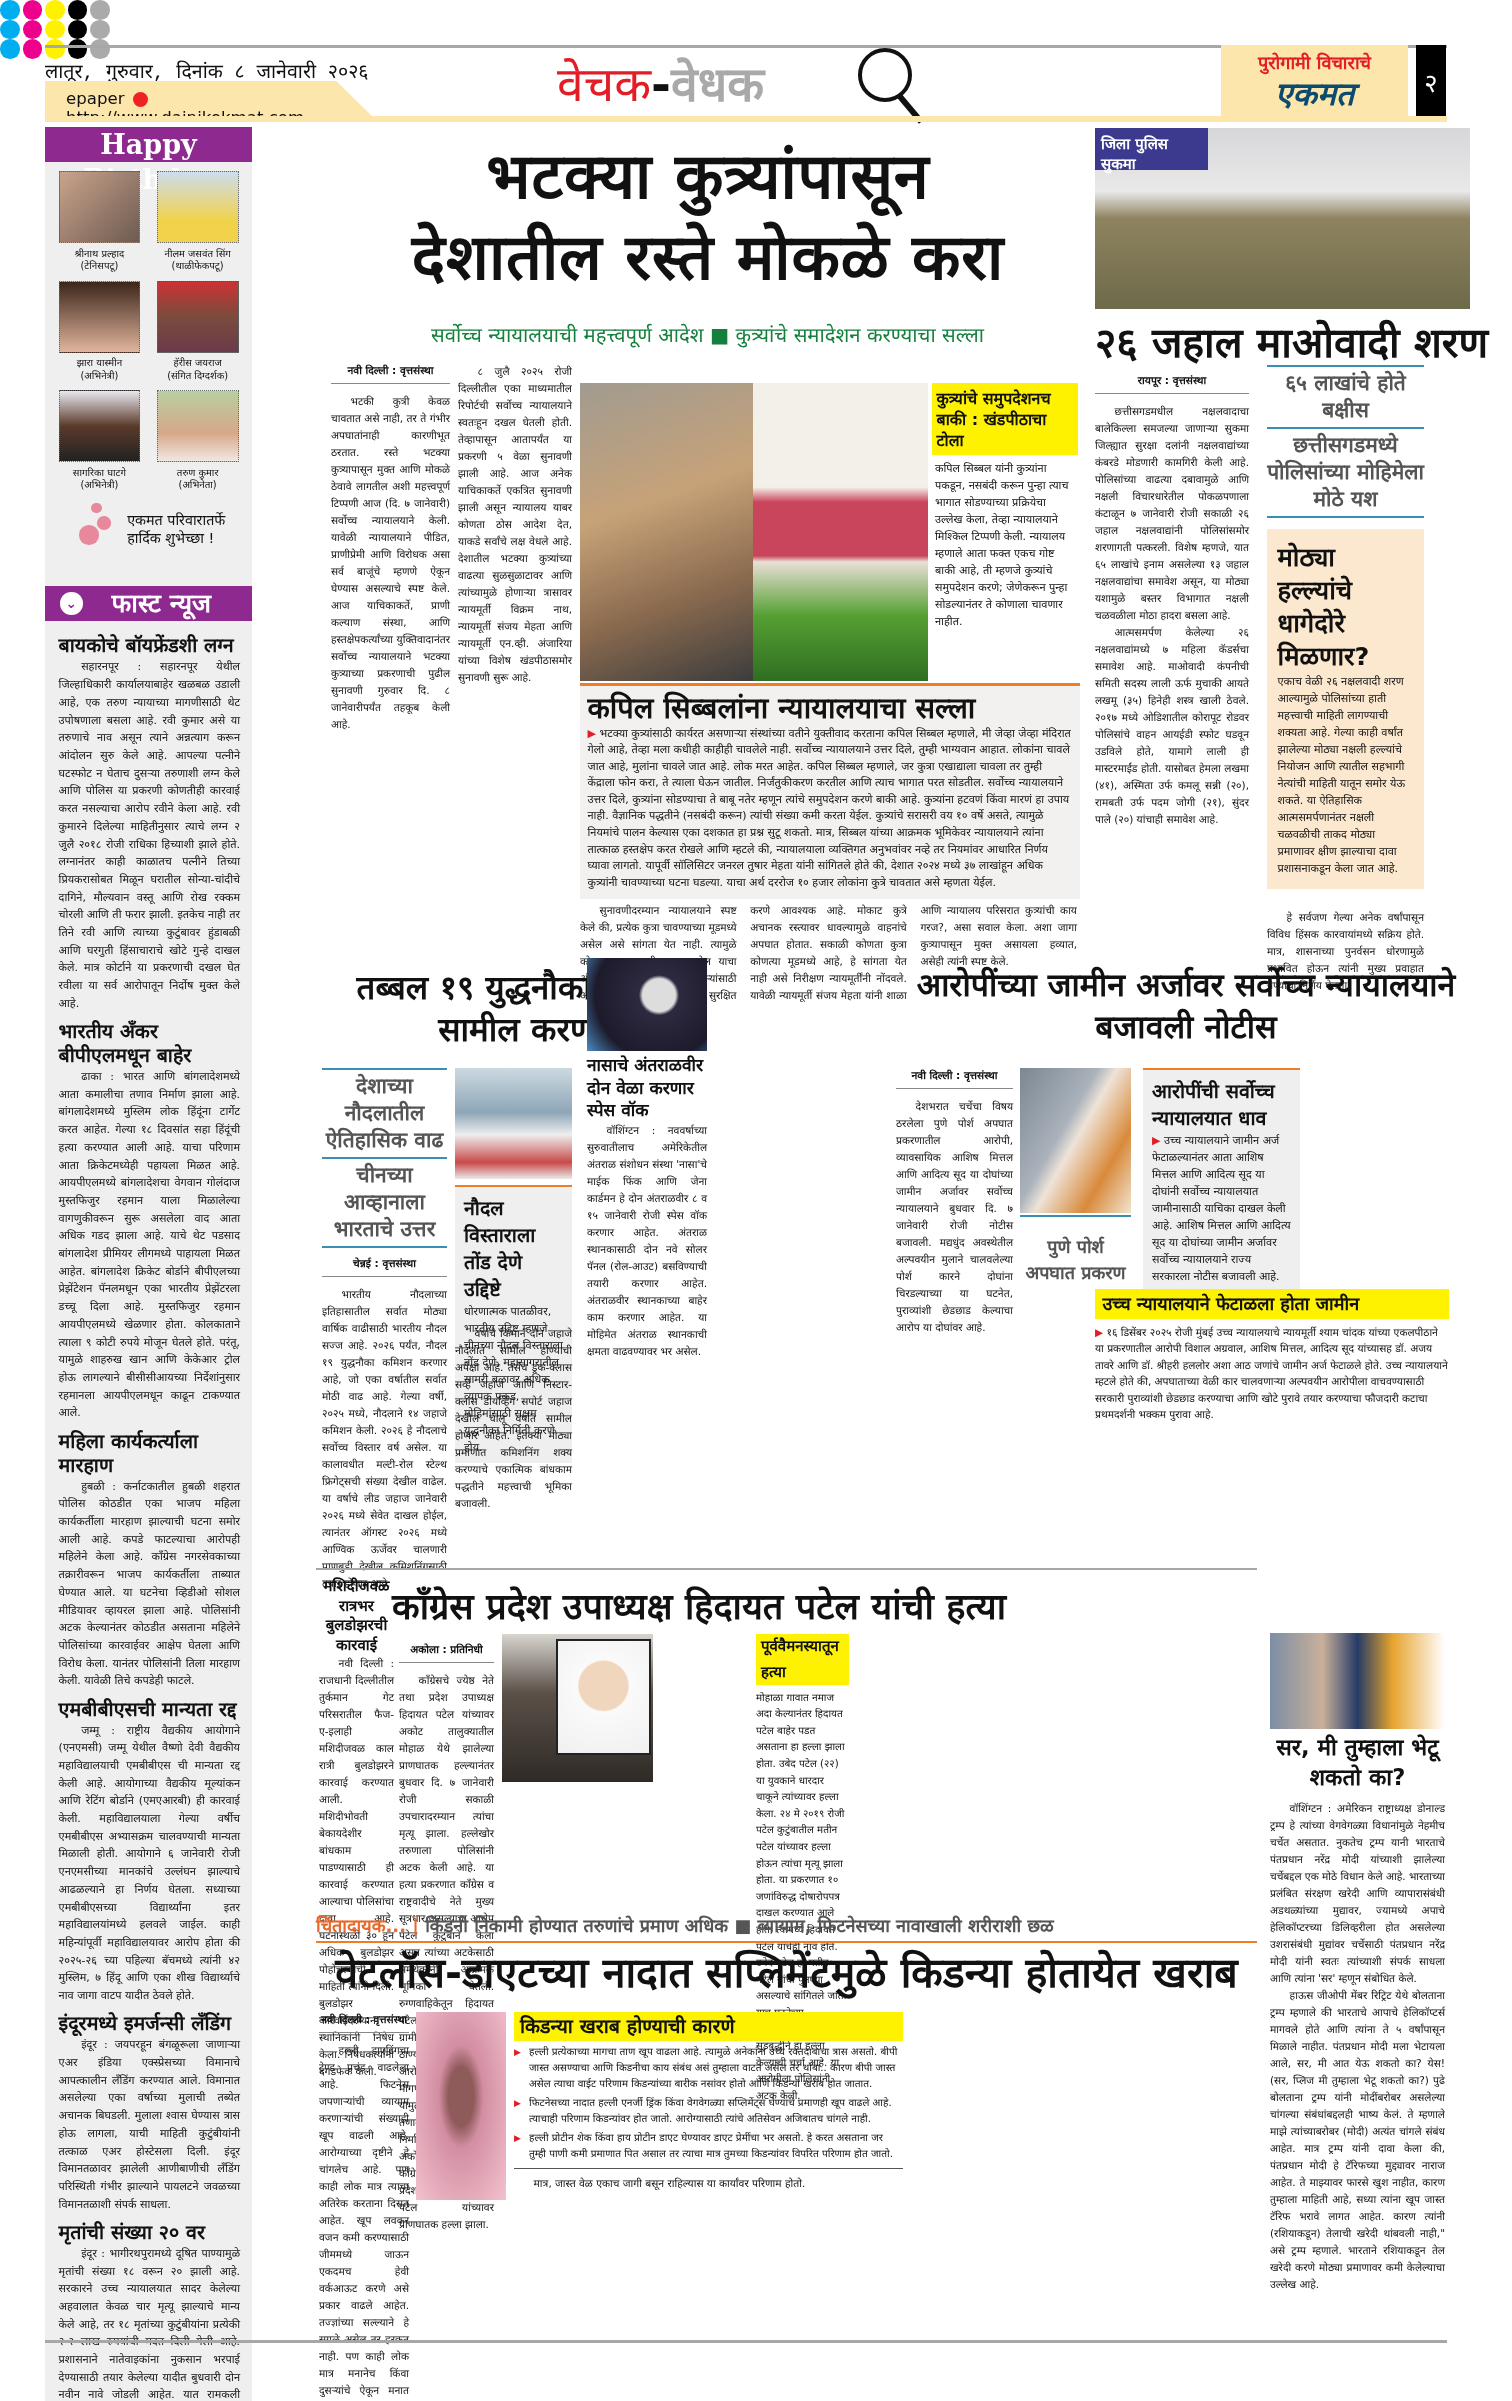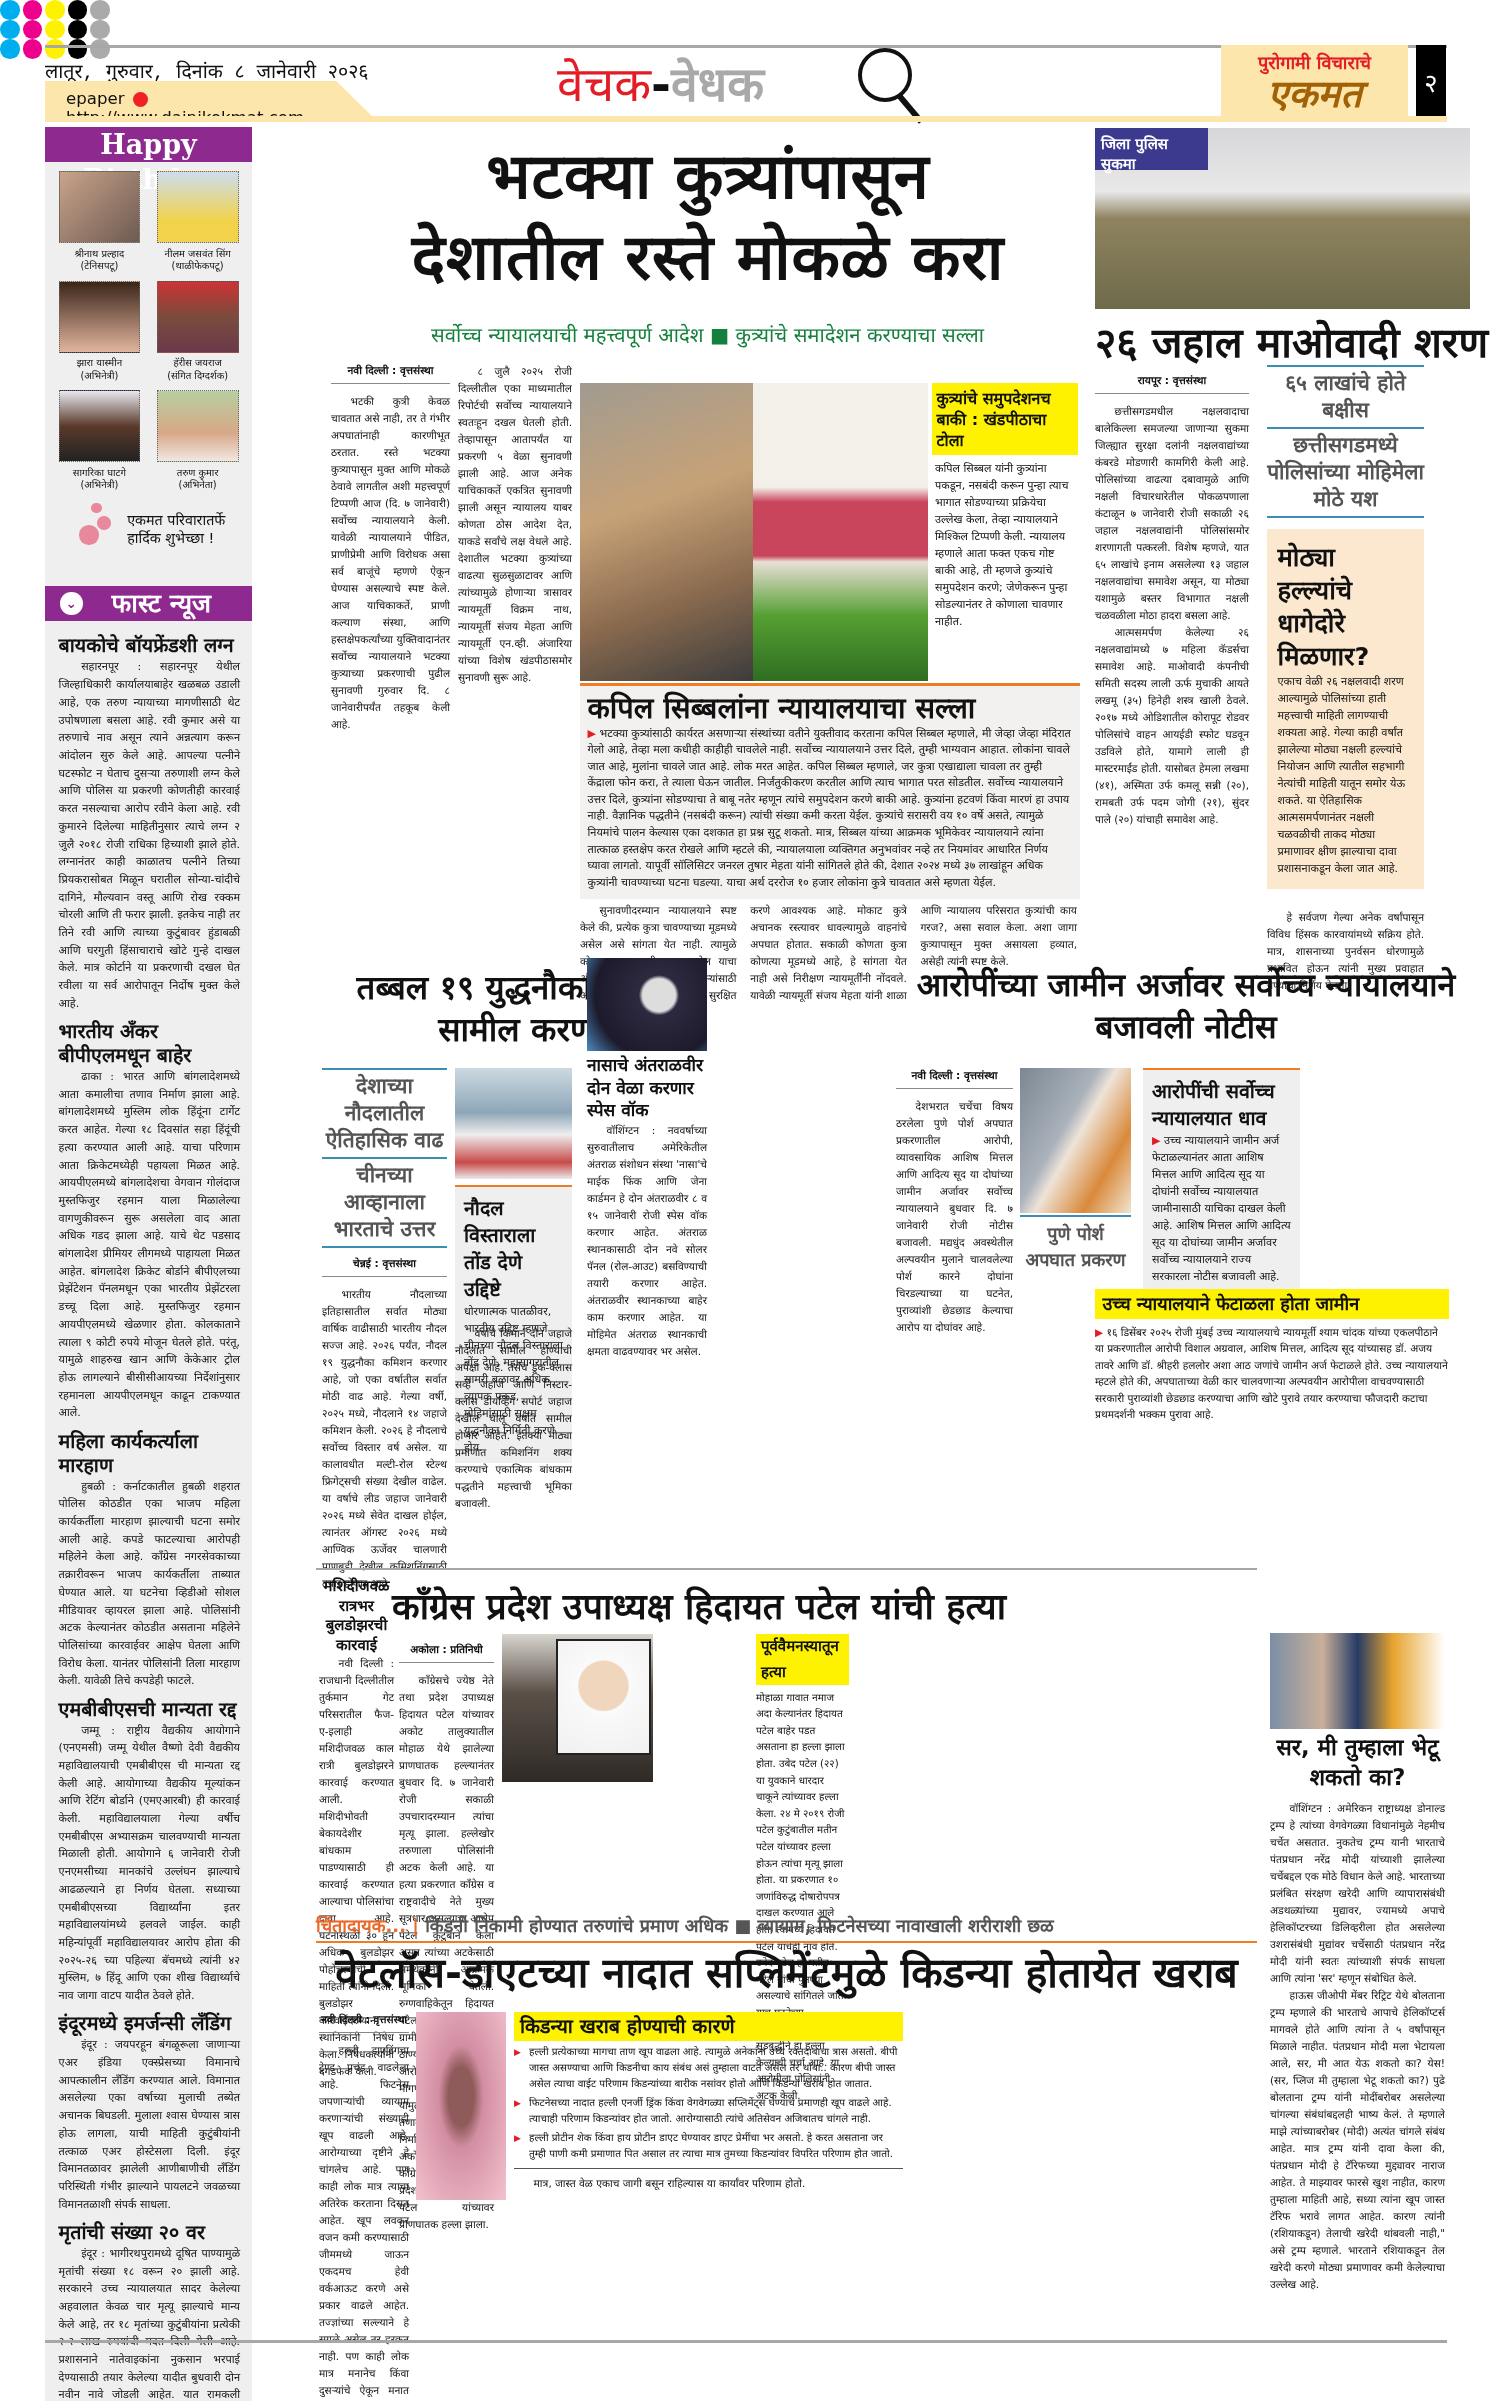--- a/index.html
+++ b/index.html
@@ -9,21 +9,21 @@
 .hdr-date{left:45px;top:57px;font-size:19.6px;font-family:Liberation Mono, monospace}
 .hdr-epaper{left:45px;top:81px;width:331px;height:39px;background:#fde6ab;font-size:16.6px;padding:7.5px 0 0 21px;clip-path:polygon(0 0,88% 0,100% 100%,0 100%)}
 .hdr-epaper .cur{display:inline-block;width:15px;height:15px;border-radius:50%;background:#e22;vertical-align:middle;margin:0 3px}
 .masthead{left:557px;top:50px;font-size:48px;font-weight:bold;font-family:"DejaVu Sans",sans-serif}
 .masthead .a{color:#e21d26;font-weight:normal}
 .masthead .b{color:#a9a9a9}
 .mag{left:858px;top:48px;width:54px;height:54px;border:4.5px solid #111;border-radius:50%}
 .mag:after{content:"";position:absolute;width:6px;height:35px;background:#111;left:45px;top:39px;transform:rotate(-40deg)}
 .brand{left:1221px;top:45px;width:187px;height:72px;background:#fde6ab;text-align:center}
 .brand .tag{color:#e21d26;font-size:18px;font-weight:bold;margin-top:4.5px}
-.brand .name{color:#a16207;font-size:38px;font-weight:bold;font-style:italic;line-height:41px}
+.brand .name{color:#0c4a6e;font-size:32px;font-weight:bold;font-style:italic;line-height:41px}
 .pageno{left:1416px;top:45px;width:30px;height:72px;background:#000;color:#fff;font-size:25.6px;text-align:center;padding-top:19.6px}
 .hdr-strip{left:45px;top:116px;width:1402px;height:6px;background:#fde6ab}
 
 .side{left:45px;top:127px;width:207px;background:#efefef}
 .bday-h{background:#8e2a8f;color:#fff;font-family:"DejaVu Serif",serif;font-weight:bold;font-size:27px;text-align:center;height:35px;line-height:35px}
 .bday-grid{display:grid;grid-template-columns:repeat(2,1fr);gap:7.5px 4.5px;padding:9px 7.5px 0}
 .person{text-align:center;font-size:9.8px;line-height:12.8px}
 .person .ph{height:72px;margin:0 6px 4.5px;border:1.5px dotted #666;background:linear-gradient(135deg,#c9a48a,#6d5a52)}
 .wish{display:flex;align-items:center;justify-content:center;gap:10.5px;padding:10.5px 0 13.6px;font-size:14.3px;line-height:18px}
 .rose{width:45px;height:53px;position:relative}
@@ -258,21 +258,21 @@
 </div>
 
 <div class="abs" style="left:896px;top:964px;width:580px;text-align:center;font-size:32px;font-weight:bold;line-height:42px">आरोपींच्या जामीन अर्जावर सर्वोच्च न्यायालयाने बजावली नोटीस</div>
 <div class="abs" style="left:896px;top:1068px;width:117px">
   <div class="col-byline">नवी दिल्ली : वृत्तसंस्था</div>
   <div class="col">
       <p>देशभरात चर्चेचा विषय ठरलेला पुणे पोर्श अपघात प्रकरणातील आरोपी, व्यावसायिक आशिष मित्तल आणि आदित्य सूद या दोघांच्या जामीन अर्जावर सर्वोच्च न्यायालयाने बुधवार दि. ७ जानेवारी रोजी नोटीस बजावली. मद्यधुंद अवस्थेतील अल्पवयीन मुलाने चालवलेल्या पोर्श कारने दोघांना चिरडल्याच्या या घटनेत, पुराव्यांशी छेडछाड केल्याचा आरोप या दोघांवर आहे.</p>
     </div>
 </div>
 <div class="img porsche"></div>
-<div class="abs" style="left:1020px;top:1215px;width:111px;border-top:2.3px solid #3b8eb1;text-align:center;color:#555;font-size:18px;font-weight:bold;line-height:25.6px;padding-top:4px">पुणे पोर्श अपघात प्रकरण</div>
+<div class="abs" style="left:1020px;top:1215px;width:111px;border-top:2.3px solid #3b8eb1;text-align:center;color:#555;font-size:18px;font-weight:bold;line-height:25.6px;padding-top:17px">पुणे पोर्श अपघात प्रकरण</div>
 <div class="abs grey-box" style="left:1143px;top:1068px;width:157px;border-top:2.3px solid #f07c24">
   <h3>आरोपींची सर्वोच्च न्यायालयात धाव</h3>
   <p><span class="tri">▶</span> <span>उच्च न्यायालयाने जामीन अर्ज फेटाळल्यानंतर आता आशिष मित्तल आणि आदित्य सूद या दोघांनी सर्वोच्च न्यायालयात जामीनासाठी याचिका दाखल केली आहे. आशिष मित्तल आणि आदित्य सूद या दोघांच्या जामीन अर्जावर सर्वोच्च न्यायालयाने राज्य सरकारला नोटीस बजावली आहे.</span></p>
 </div>
 <div class="abs" style="left:1095px;top:1289px;width:354px">
   <div class="yellow-h" style="font-size:18px;line-height:30px;padding:0 7.5px">उच्च न्यायालयाने फेटाळला होता जामीन</div>
   <p style="font-size:10.5px;line-height:16.6px;padding-top:4.5px"><span class="tri">▶</span> <span>१६ डिसेंबर २०२५ रोजी मुंबई उच्च न्यायालयाचे न्यायमूर्ती श्याम चांदक यांच्या एकलपीठाने या प्रकरणातील आरोपी विशाल अग्रवाल, आशिष मित्तल, आदित्य सूद यांच्यासह डॉ. अजय तावरे आणि डॉ. श्रीहरी हललोर अशा आठ जणांचे जामीन अर्ज फेटाळले होते. उच्च न्यायालयाने म्हटले होते की, अपघाताच्या वेळी कार चालवणाऱ्या अल्पवयीन आरोपीला वाचवण्यासाठी सरकारी पुराव्यांशी छेडछाड करण्याचा आणि खोटे पुरावे तयार करण्याचा फौजदारी कटाचा प्रथमदर्शनी भक्कम पुरावा आहे.</span></p>
 </div>
 
 <div class="rule" style="left:316px;top:1568px;width:941px;height:2.3px"></div>

